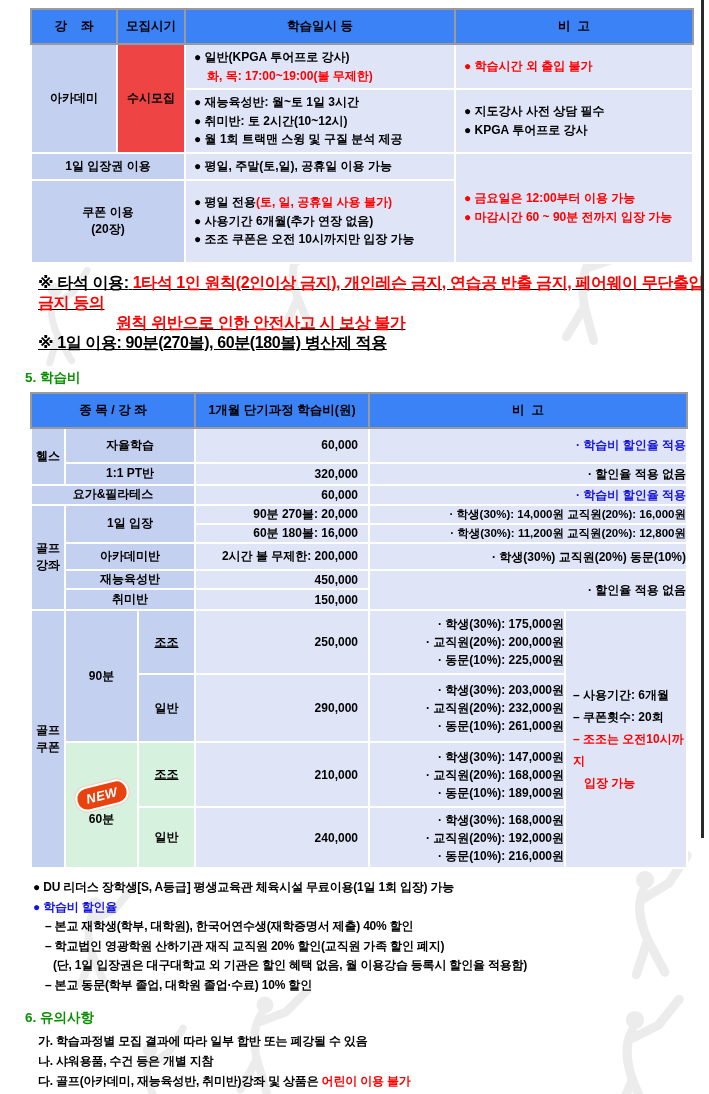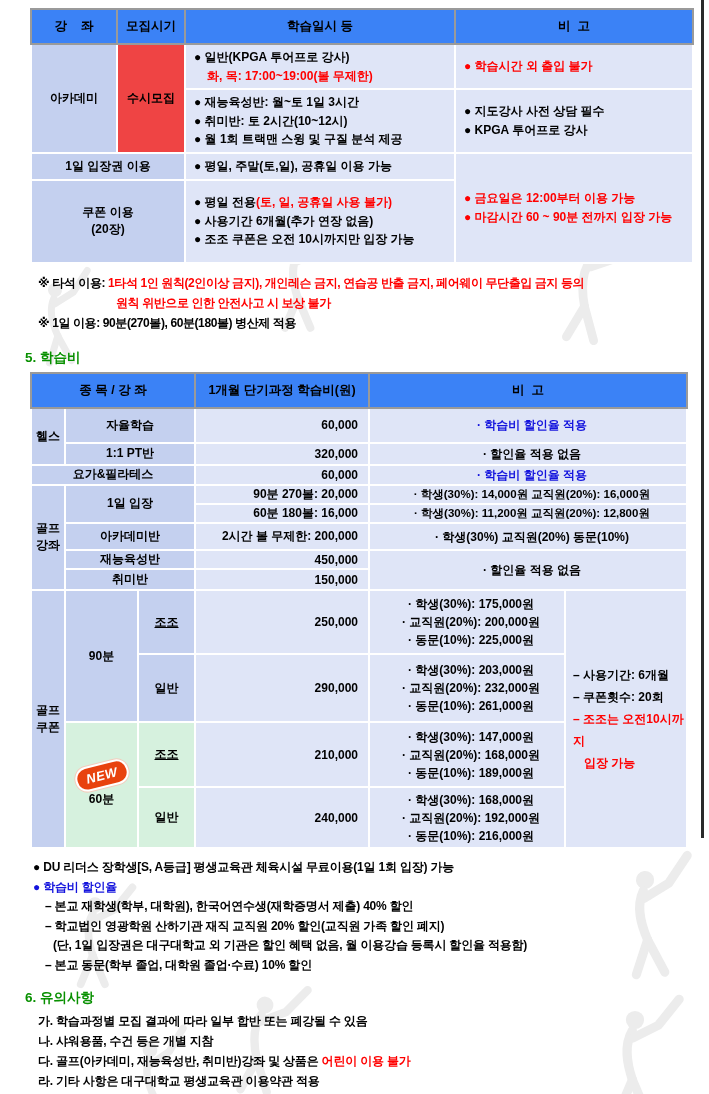--- a/index.html
+++ b/index.html
@@ -23,24 +23,24 @@
   .lav   { background:#dfe5f7; }
   .grn   { background:#d6f1de; text-align:center; }
   .whitecell { background:#ef4444; text-align:center; }
   .bullets { padding:3px 4px 3px 8px; line-height:1.55; text-align:left; }
   .price { text-align:right; padding-right:10px; }
   .red { color:#ff0000; }
   .blue { color:#1414dd; }
   .u { text-decoration:underline; }
   .indent1 { padding-left:13px; }
 
-  .gnotes { margin:9px 0 16px 38px; font-size:12px; letter-spacing:-0.4px; line-height:20px; }
+  .gnotes { margin:9px 0 16px 38px; font-size:16px; letter-spacing:-0.4px; line-height:20px;text-decoration:underline; }
   .gnotes .cont { padding-left:78px; }
 
-  .t2 .note { padding-left:8px; text-align:center; line-height:1.5; }
+  .t2 .note { padding-left:8px; text-align:right; line-height:1.5; }
   .cpn-note { padding-left:7px; line-height:1.85; font-size:12px; text-align:left; vertical-align:middle; }
 
   .badge-cell { position:relative; }
   .new-badge {
     display:inline-block; background:#e8420e; color:#fff; font-style:italic;
     font-size:13px; letter-spacing:0.5px; padding:3px 9px; border-radius:12px;
     border:2px solid #fff; transform:rotate(-14deg); box-shadow:0 0 0 1px #f3cdbd;
     margin-bottom:3px;
   }
 

